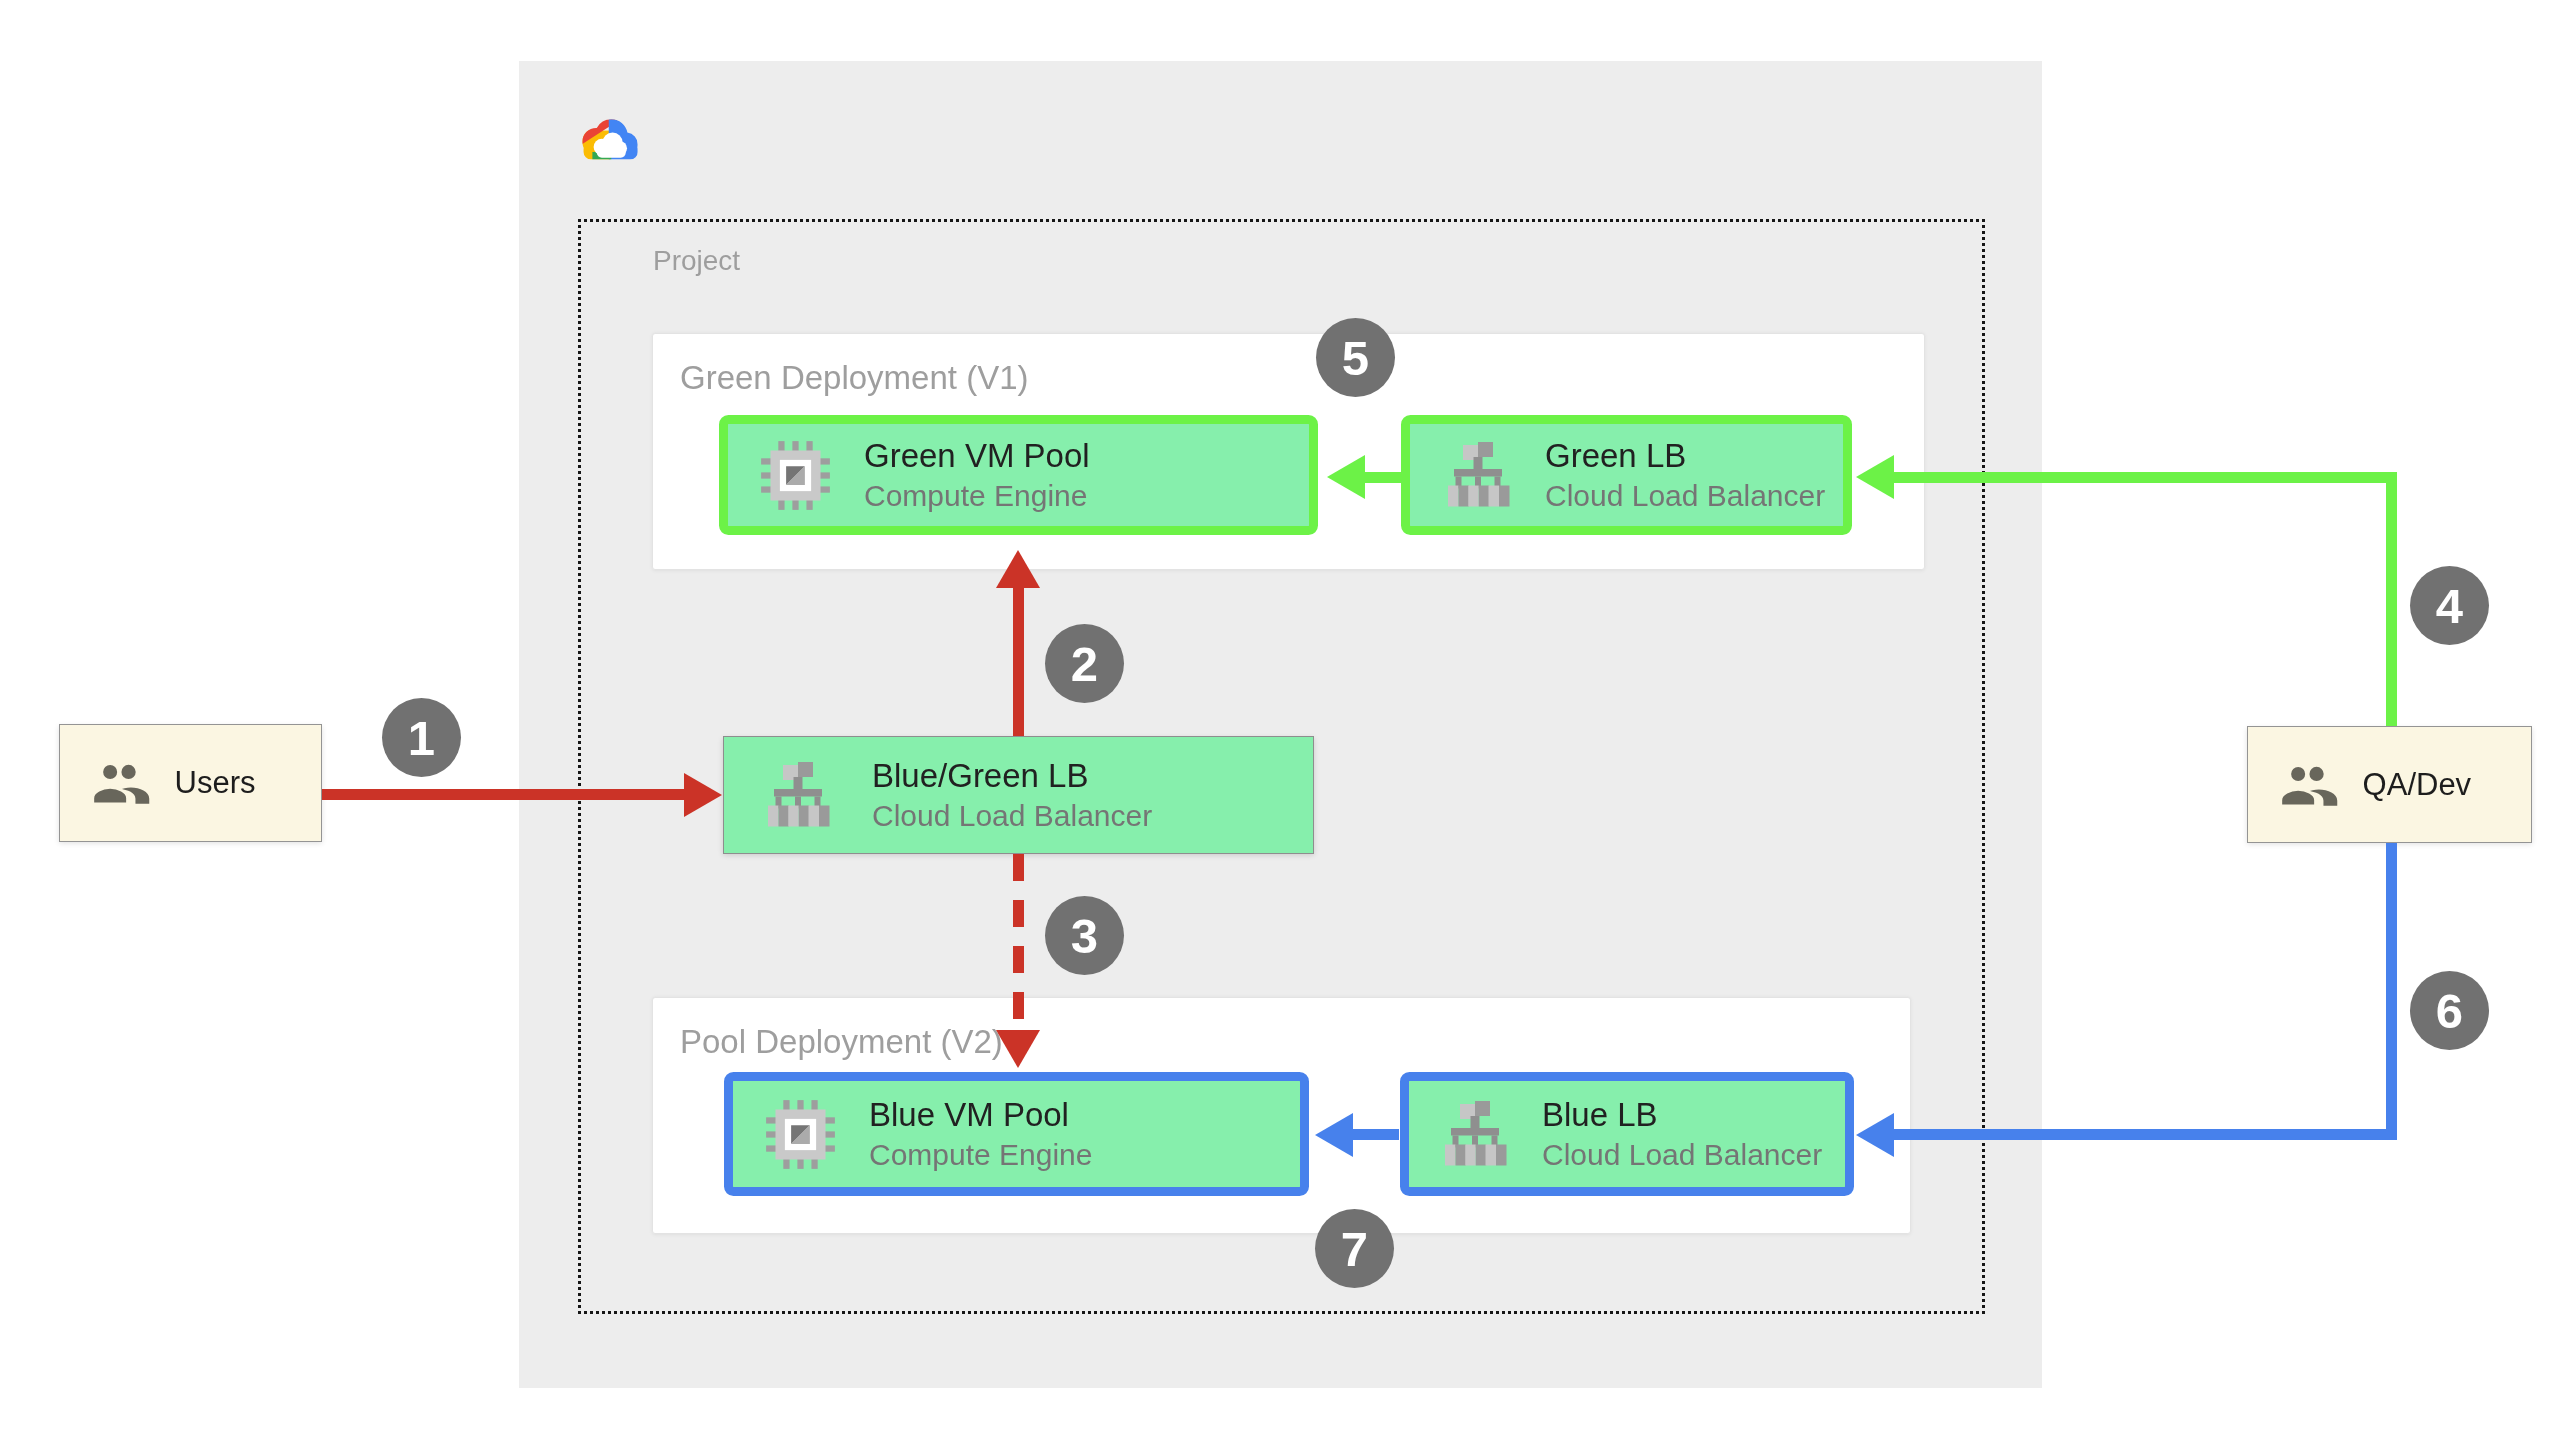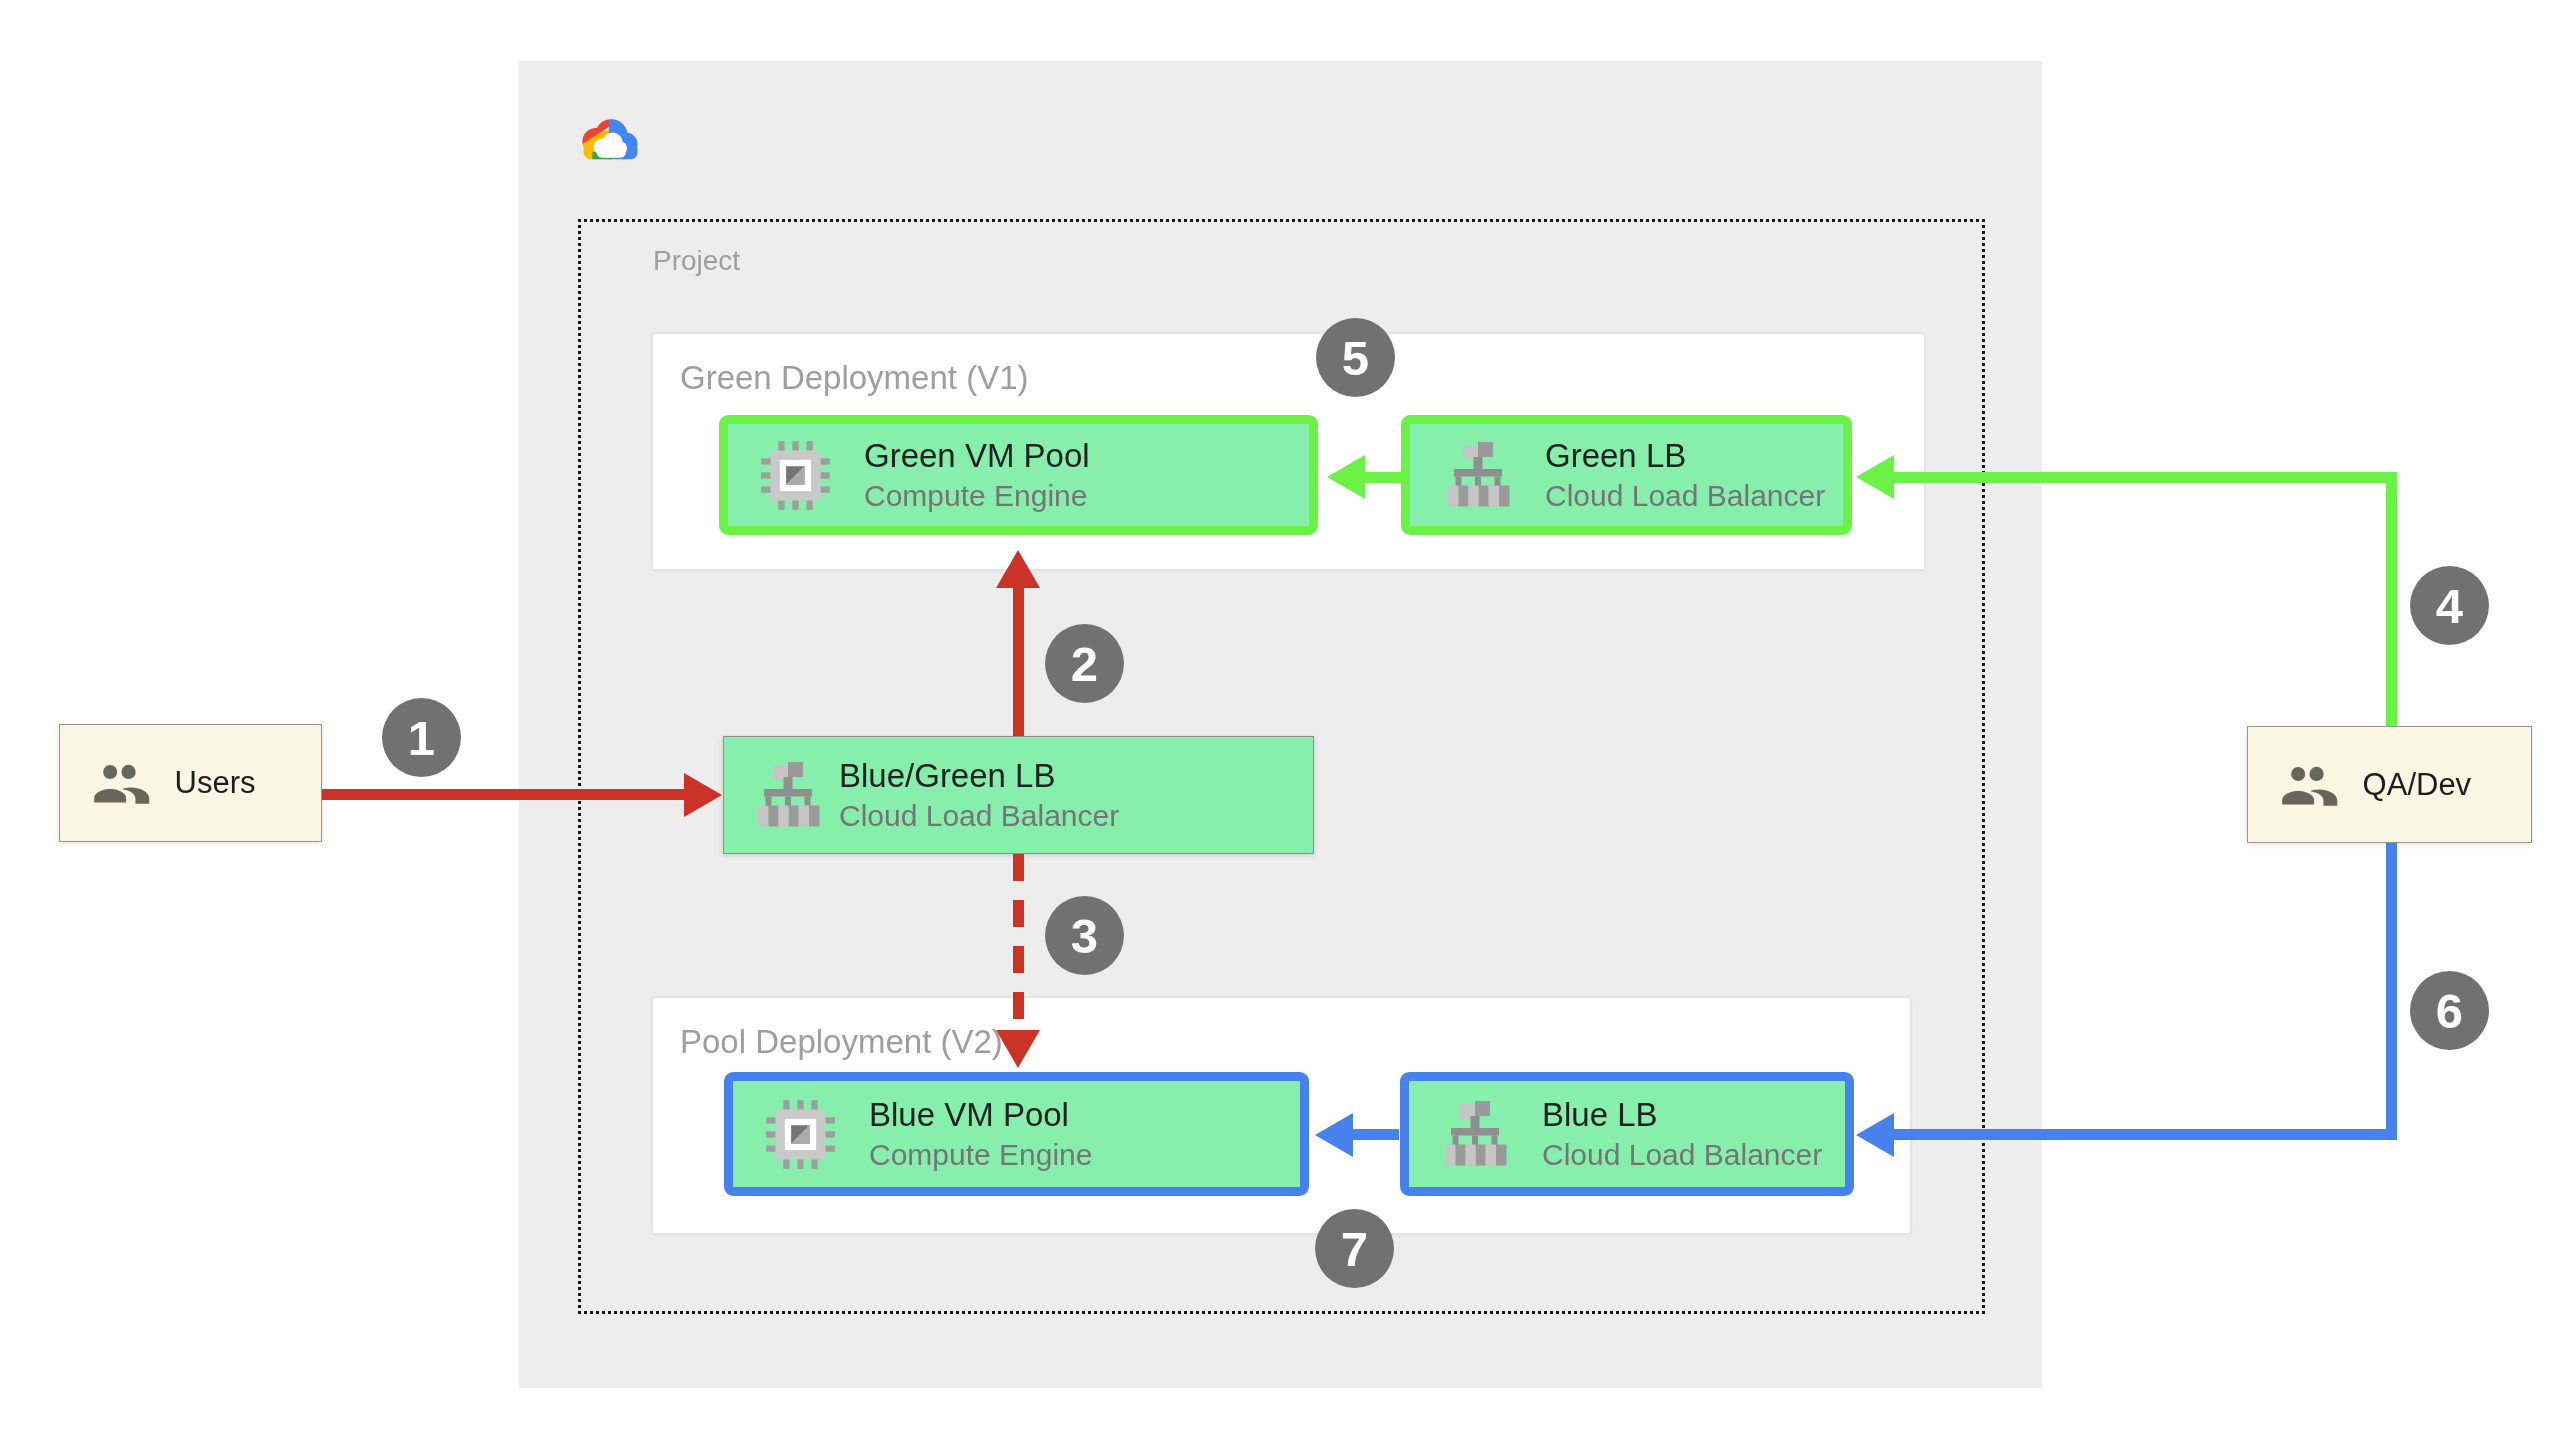--- a/index.html
+++ b/index.html
@@ -26,21 +26,21 @@
   .node-text{display:flex;flex-direction:column;}
   .node-title{font-size:33px;color:var(--title-dark);line-height:42px;}
   .node-sub{font-size:30px;color:var(--subtitle-gray);line-height:38px;}
   .colored{border-radius:9.4px;padding:0 0 0 30px;gap:31px;}
   .green-b{border:9.4px solid var(--green);}
   .blue-b{border:9.4px solid var(--blue);}
   #green-vm{left:719px;top:415px;width:599px;height:120px;}
   #green-lb{left:1401px;top:415px;width:451px;height:120px;padding-left:32px;}
   #blue-vm{left:724px;top:1072px;width:585px;height:124px;}
   #blue-lb{left:1400px;top:1072px;width:454px;height:124px;}
-  #router{left:723px;top:736px;width:591px;height:118px;border:1.6px solid #8e8e8e;padding:0 0 0 28px;gap:15px;box-shadow:0 1.6px 5.5px rgba(0,0,0,.15);}
+  #router{left:723px;top:736px;width:591px;height:118px;border:1.6px solid #8e8e8e;padding:0 0 0 38px;gap:38px;box-shadow:0 1.6px 5.5px rgba(0,0,0,.15);}
   .actor{display:flex;align-items:center;background:var(--cream);border:1.6px solid #949494;box-sizing:border-box;padding:0 0 0 30px;gap:23.6px;z-index:2;box-shadow:0 1.6px 5.5px rgba(0,0,0,.12);}
   #users{left:59px;top:724px;width:263px;height:118px;}
   #qadev{left:2247px;top:726px;width:285px;height:117px;}
   .actor-label{font-size:31px;color:#1d1d1d;}
   .actor svg{width:61px;height:46px;display:block;}
   
   .line{z-index:3;}
   .hl{height:11px;}
   .vl{width:11px;}
   .red-bg{background:var(--red);} .green-bg{background:var(--green);} .blue-bg{background:var(--blue);}

